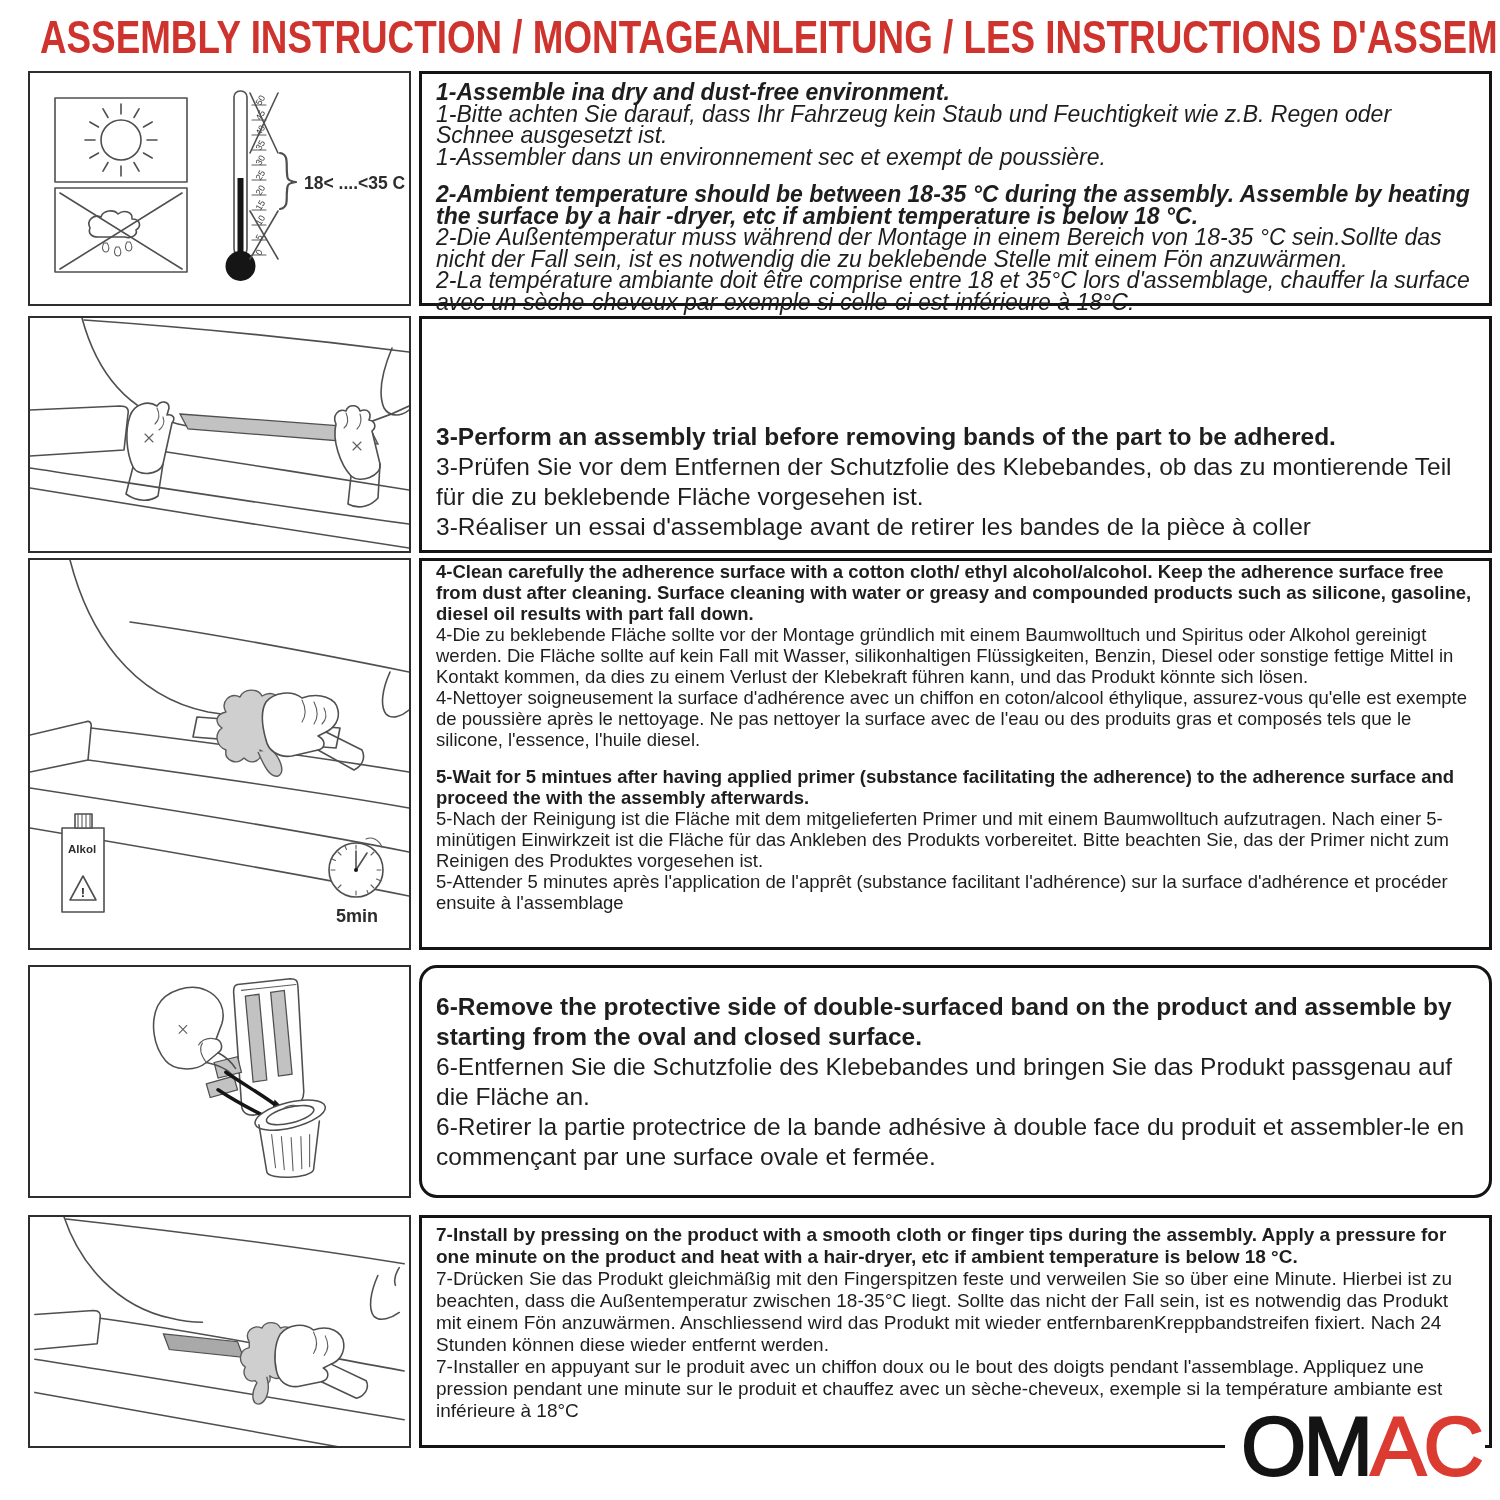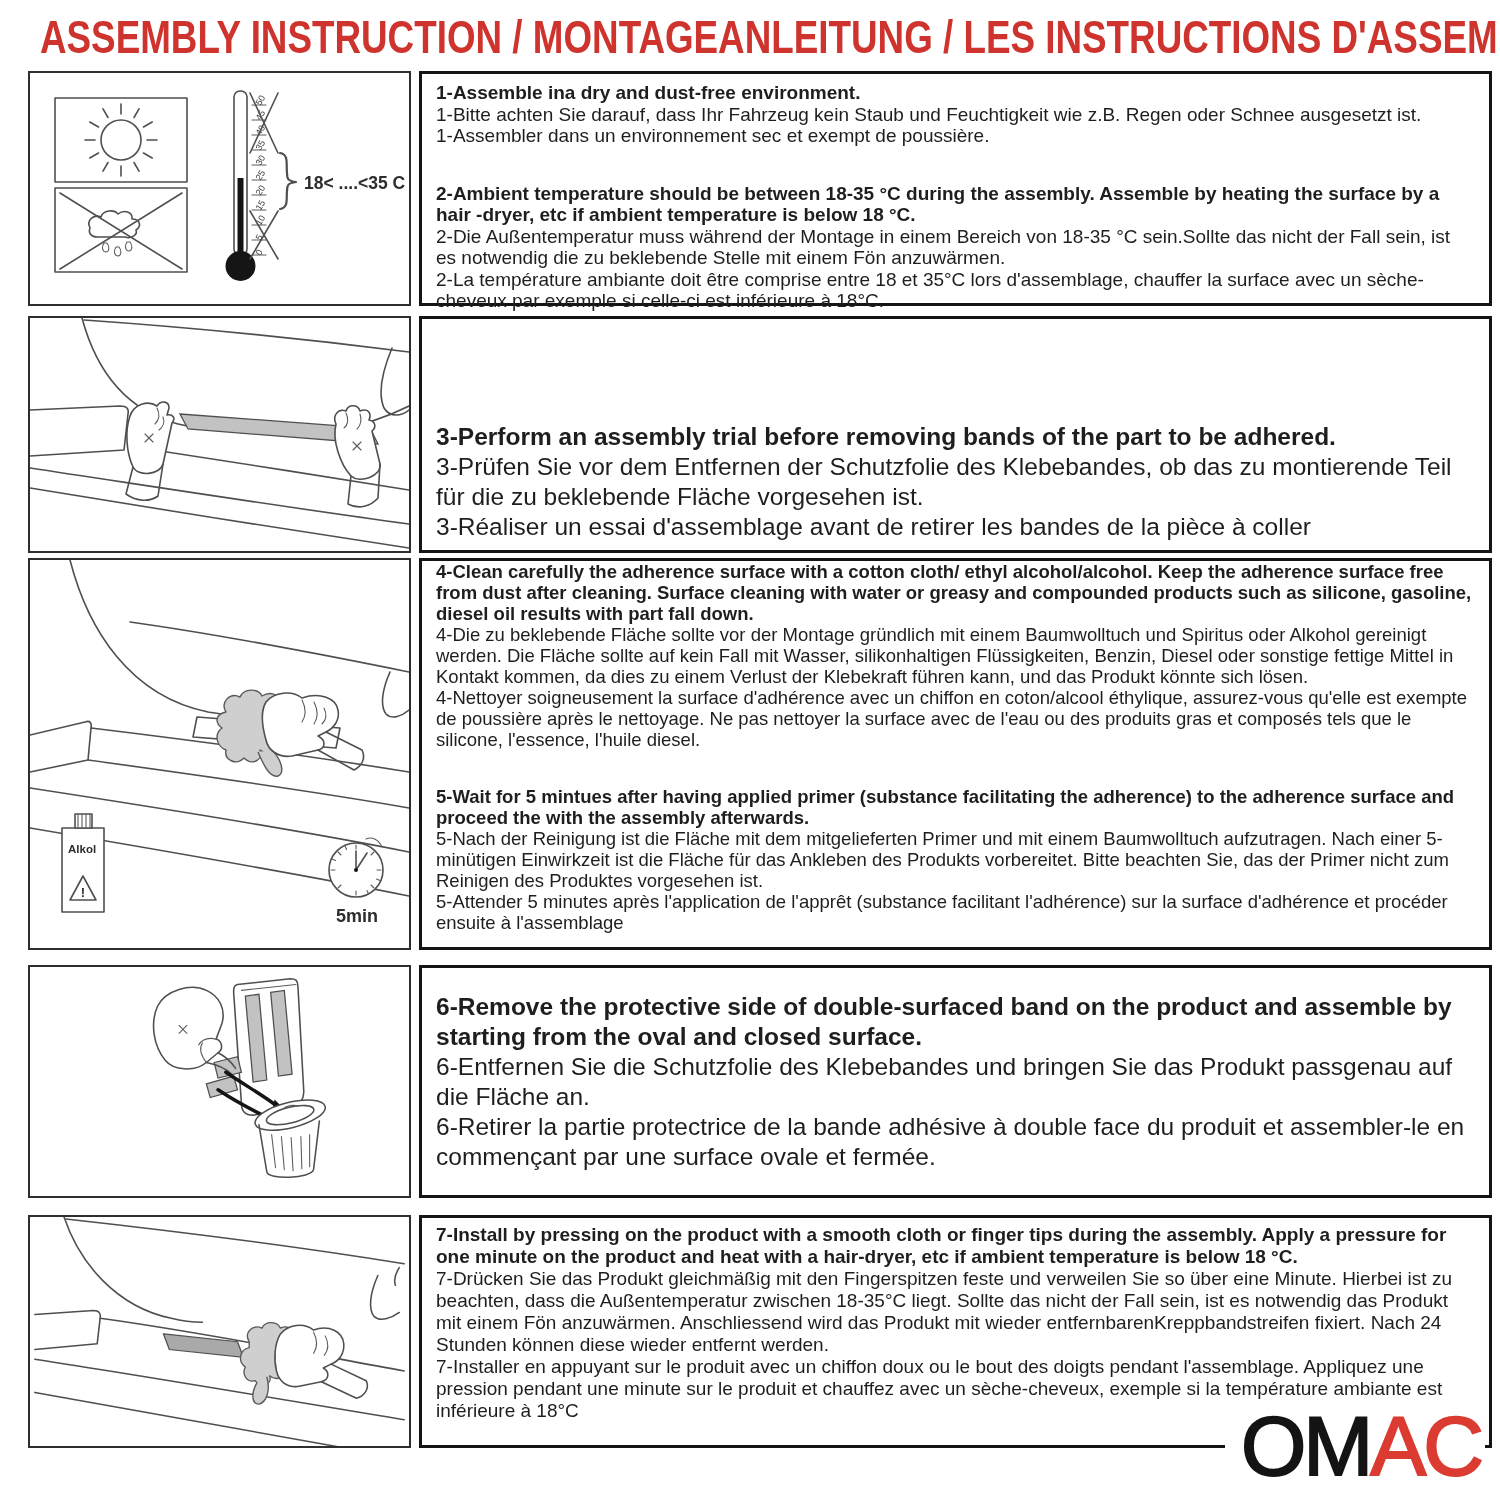--- a/index.html
+++ b/index.html
@@ -22,29 +22,29 @@
   .tx {
     position:absolute; left:419px; width:1073px;
     border:3px solid #141414; background:#fff; padding:8px 14px;
   }
   #il1,#tx1 { top:71px;  height:235px; }
   #il2,#tx2 { top:316px; height:237px; }
   #il3,#tx3 { top:558px; height:392px; }
   #il4,#tx4 { top:965px; height:233px; }
   #il5,#tx5 { top:1215px;height:233px; }
 
-  #tx1 { font-size:19px; line-height:21.5px; }
+  #tx1 { font-size:23px; line-height:21.5px;font-style:italic; }
   #tx2 { font-size:24.5px; line-height:30px; display:flex; flex-direction:column; justify-content:flex-end; }
   #tx3 { font-size:18.5px; line-height:21px; padding-top:0; }
-  #tx4 { font-size:24.5px; line-height:30px; display:flex; flex-direction:column; justify-content:center; }
+  #tx4 { font-size:24.5px; line-height:30px; display:flex; flex-direction:column; justify-content:center;border-radius:18px; }
   #tx5 { font-size:19px;  line-height:22px; padding-top:6px; }
 
   p { margin:0; }
   .b { font-weight:bold; }
-  .gap { margin-top:36px; }
+  .gap { margin-top:16px; }
 
   .logo {
     position:absolute; left:1225px; top:1403px; background:#ffffff;
     padding:0 4px 16px 16px;
     font-size:84px; font-weight:normal; letter-spacing:-3px; line-height:86px;
     -webkit-text-stroke:2px currentColor;
   }
   .logo .lg-black { color:#141414; -webkit-text-stroke:2px #141414; }
   .logo .lg-red   { color:#dc3b31; -webkit-text-stroke:2px #dc3b31; }
 

